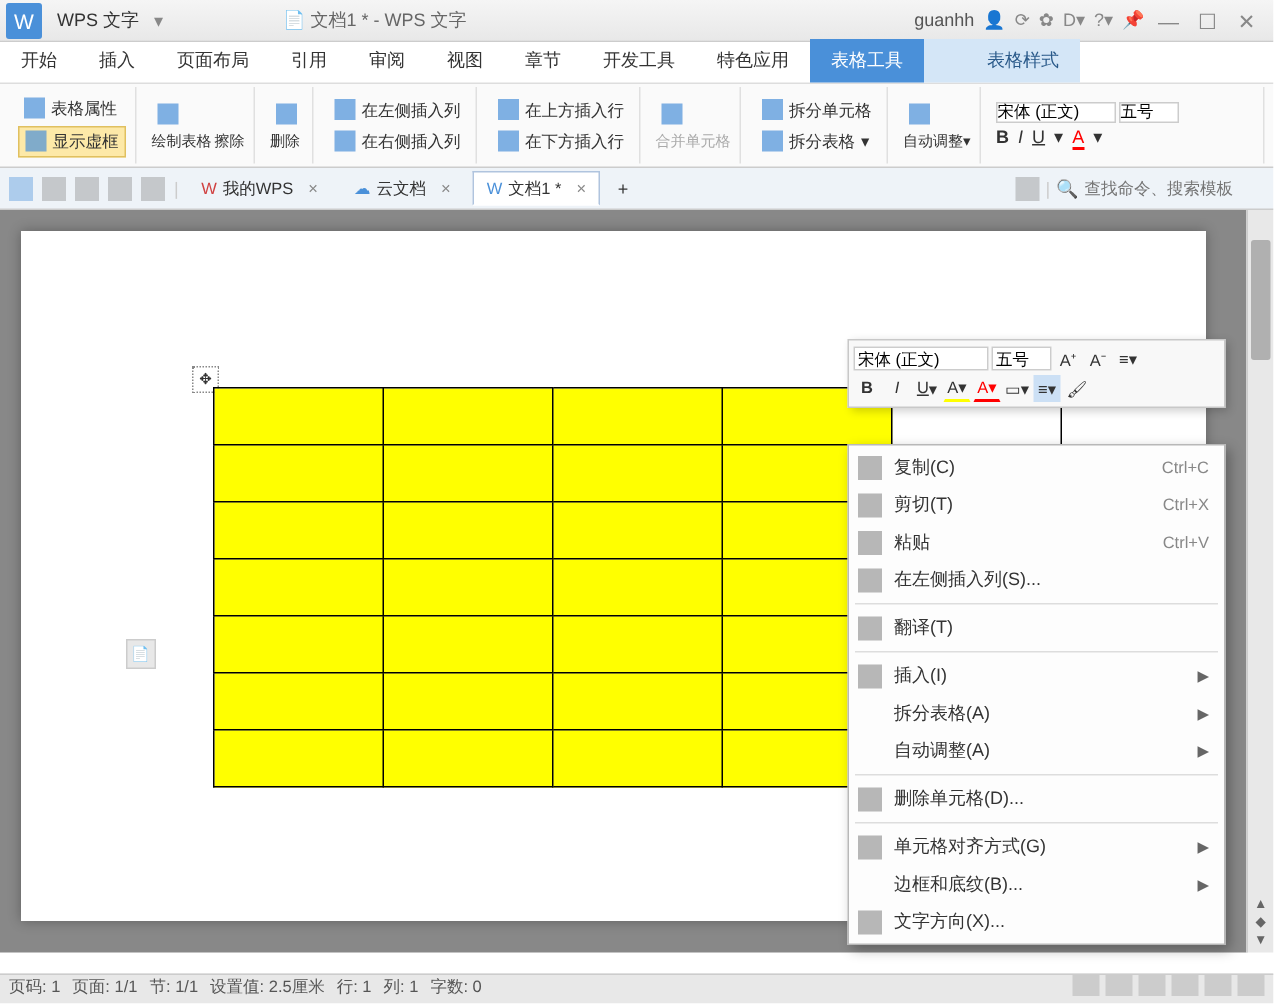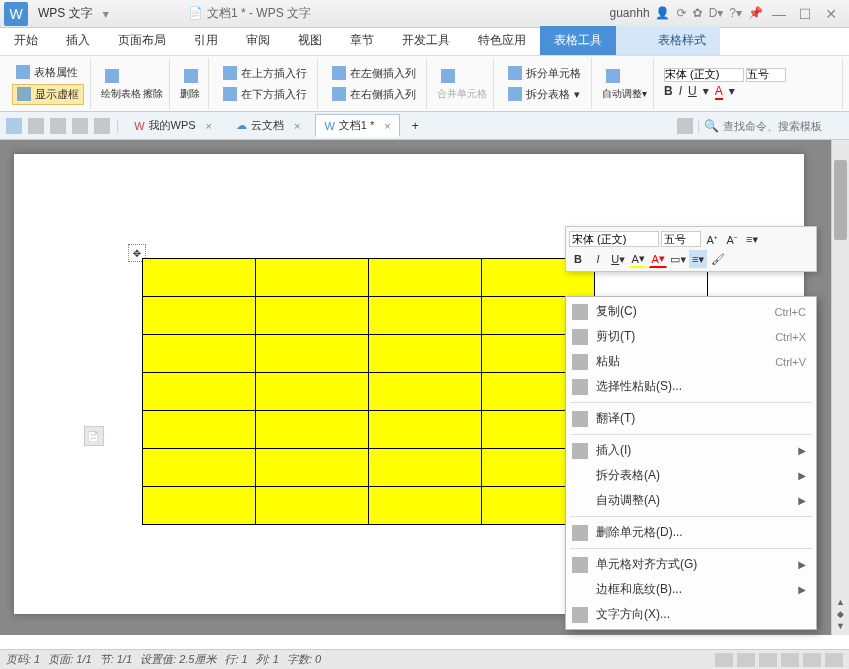--- a/index.html
+++ b/index.html
@@ -39,21 +39,21 @@
 .minitoolbar { position: absolute; top: 226px; left: 565px; width: 252px; background: #f8f8f8; border: 1px solid #c8c8c8; box-shadow: 2px 2px 6px rgba(0,0,0,.2); padding: 2px; }
 .minitoolbar .row { display: flex; align-items: center; gap: 2px; padding: 1px; }
 .minitoolbar select, .minitoolbar .sel { font-size: 11px; border: 1px solid #ccc; background: #fff; padding: 1px 2px; }
 .minitoolbar .btn { width: 18px; height: 18px; display: flex; align-items: center; justify-content: center; font-size: 11px; border: 1px solid transparent; }
 .ctxmenu { position: absolute; top: 296px; left: 565px; width: 252px; background: #fdfdfd; border: 1px solid #b8b8b8; box-shadow: 3px 3px 8px rgba(0,0,0,.3); padding: 2px 0; }
 .ctxmenu .item { display: flex; align-items: center; padding: 4px 10px 4px 30px; font-size: 12px; position: relative; cursor: pointer; }
 .ctxmenu .item .ico { position: absolute; left: 6px; width: 16px; height: 16px; opacity: .6; }
 .ctxmenu .item .shortcut { margin-left: auto; color: #888; font-size: 11px; }
 .ctxmenu .item .arrow { margin-left: auto; color: #666; font-size: 10px; }
 .ctxmenu .sep { height: 1px; background: #ddd; margin: 3px 4px; }
-.statusbar { position: absolute; bottom: 0; left: 0; right: 0; height: 20px; background: #e8e8e8; border-top: 1px solid #ccc; display: flex; align-items: center; padding: 0 6px; font-size: 11px; color: #555; gap: 8px; font-style: italic; }
+.statusbar { position: absolute; bottom: 0; left: 0; right: 0; height: 20px; background: #e8e8e8; border-top: 1px solid #ccc; display: flex; align-items: flex-start; padding: 0 6px; font-size: 11px; color: #555; gap: 8px; }
 .statusbar .right { margin-left: auto; display: flex; gap: 4px; }
 .statusbar .sbtn { width: 18px; height: 14px; background: #b0b0b0; opacity: .5; }
 .insert-icon { position: absolute; top: 272px; left: 70px; width: 20px; height: 20px; background: #e8e8e8; border: 1px solid #ccc; display: flex; align-items: center; justify-content: center; font-size: 10px; }
 </style>
 </head>
 <body>
 
 <div class="titlebar">
   <div class="logo">W</div>
   <span class="apptitle">WPS 文字</span>
@@ -109,35 +109,35 @@
   </div>
   <div class="rgroup">
     <div class="rbtn">
         <span class="ico"></span>
       </div>
     <div style="font-size:10px">删除</div>
   </div>
   <div class="rgroup">
     <div class="rbtn">
         <span class="ico"></span>
+        <span>在左侧插入列</span>
+      </div>
+    <div class="rbtn">
+        <span class="ico"></span>
+        <span>在右侧插入列</span>
+      </div>
+  </div>
+  <div class="rgroup">
+    <div class="rbtn">
+        <span class="ico"></span>
         <span>在上方插入行</span>
       </div>
     <div class="rbtn">
         <span class="ico"></span>
         <span>在下方插入行</span>
-      </div>
-  </div>
-  <div class="rgroup">
-    <div class="rbtn">
-        <span class="ico"></span>
-        <span>在左侧插入列</span>
-      </div>
-    <div class="rbtn">
-        <span class="ico"></span>
-        <span>在右侧插入列</span>
       </div>
   </div>
   <div class="rgroup">
     <div class="rbtn" style="color:#aaa">
         <span class="ico"></span>
       </div>
     <div style="font-size:10px;color:#aaa">合并单元格</div>
   </div>
   <div class="rgroup">
     <div class="rbtn">
@@ -301,21 +301,21 @@
       <span>剪切(T)</span>
       <span class="shortcut">Ctrl+X</span>
     </div>
     <div class="item">
       <span class="ico" style="background: rgb(136, 136, 136);"></span>
       <span>粘贴</span>
       <span class="shortcut">Ctrl+V</span>
     </div>
     <div class="item">
       <span class="ico" style="background: rgb(136, 136, 136);"></span>
-      <span>选择性粘贴(S)...</span>
+      <span>在左侧插入列(S)...</span>
     </div>
     <div class="sep"></div>
     <div class="item">
       <span class="ico" style="background: rgb(136, 136, 136);"></span>
       <span>翻译(T)</span>
     </div>
     <div class="sep"></div>
     <div class="item">
       <span class="ico" style="background: rgb(136, 136, 136);"></span>
       <span>插入(I)</span>

